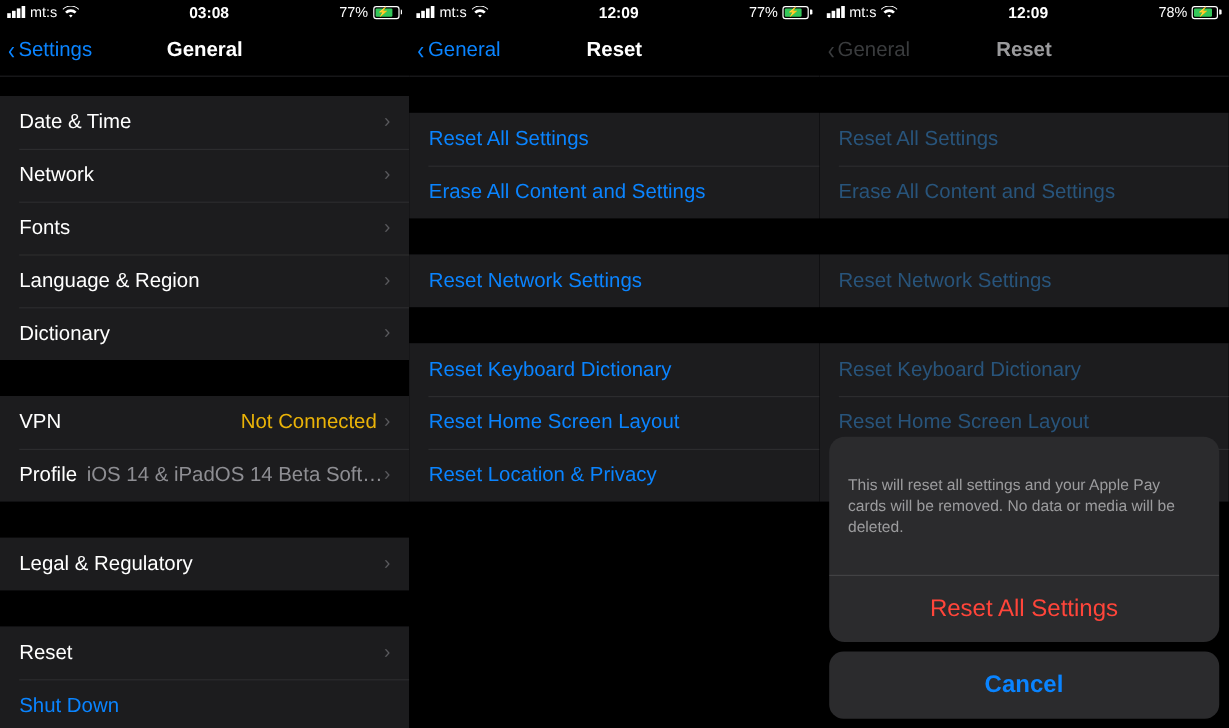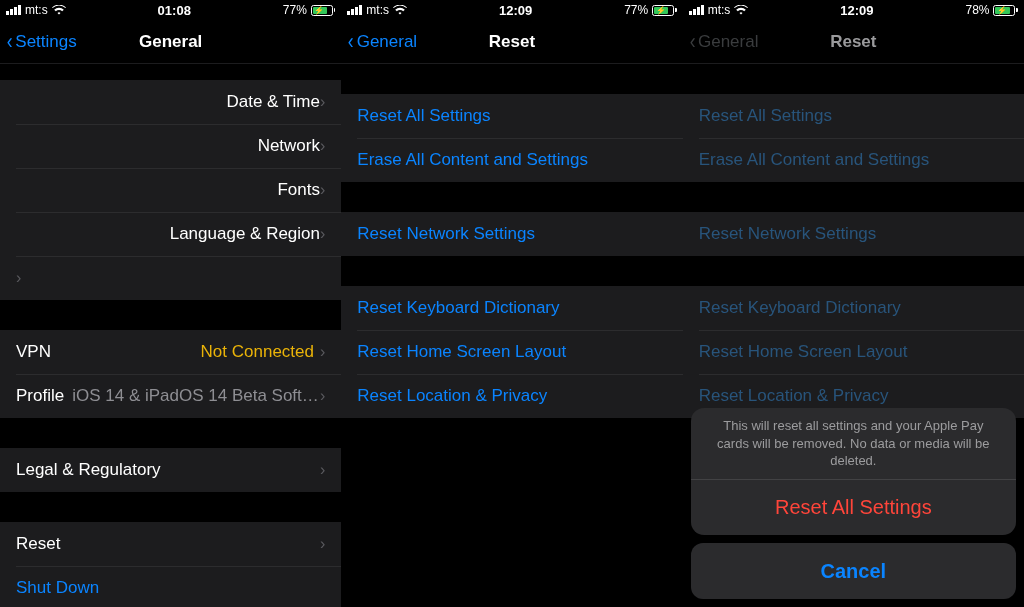--- a/index.html
+++ b/index.html
@@ -24,36 +24,36 @@
   
   .navbar { height: 44px; display: flex; align-items: center; position: relative; border-bottom: 0.5px solid #1c1c1e; }
   .navbar .back { display: flex; align-items: center; color: #0a84ff; font-size: 17px; padding-left: 6px; gap:2px; }
   .navbar.dimmed .back { color: #3a3c3e; }
   .navbar .title { position: absolute; left: 50%; transform: translateX(-50%); color: #fff; font-size: 17px; font-weight: 600; }
   .navbar.dimmed .title { color: #9a9a9c; }
   .chevron-left { font-size: 22px; line-height: 1; transform: scaleX(0.8); }
 
   
   .section { margin-top: 30px; background: #1c1c1e; }
-  .section.first { margin-top: 16px; text-align: right; }
+  .section.first { margin-top: 16px; }
   .row { height: 44px; display: flex; align-items: center; padding: 0 16px; position: relative; color: #fff; font-size: 17px; }
   .row .label { flex: 1; white-space: nowrap; overflow: hidden; text-overflow: ellipsis; }
   .row .profile-wrap { flex:1; display:flex; gap:8px; min-width:0;}
   .row .profile-label { flex-shrink:0; }
   .row .profile-val { color:#8e8e93; white-space:nowrap; overflow:hidden; text-overflow:ellipsis; min-width:0;}
   .row .detail { color: #eab308; margin-right: 6px; font-size: 17px; }
   .row .chev { color: #5a5a5e; font-size: 16px; }
   .row.link .label { color: #0a84ff; }
   .row.link-dim .label { color: #28547b; }
   .row + .row::before { content:""; position:absolute; top:0; left:16px; right:0; height:0.5px; background:#2c2c2e; }
 
   
   .sheet { position: absolute; left: 8px; right: 8px; bottom: 8px; z-index: 10; }
   .sheet-group { background: #2b2b2d; border-radius: 13px; overflow: hidden; }
-  .sheet-msg { padding: 9px 16px; text-align: center; color: #9c9c9e; font-size: 13px; line-height: 1.35; }
+  .sheet-msg { padding: 31px 16px; text-align: left; color: #9c9c9e; font-size: 13px; line-height: 1.35; }
   .sheet-btn { height: 56px; display:flex; align-items:center; justify-content:center; font-size: 20px; border-top: 0.5px solid #424244; }
   .sheet-btn.destructive { color: #ff453a; }
   .sheet-cancel { margin-top: 8px; background: #2b2b2d; border-radius: 12px; height: 56px; display:flex; align-items:center; justify-content:center; color:#0a84ff; font-size:20px; font-weight:600; }
 </style>
 </head>
 <body>
 
 <div class="phone">
   <div class="statusbar">
     <div class="sb-left">
@@ -63,21 +63,21 @@
           <span></span>
           <span></span>
         </div>
       <span>mt:s</span>
       <span class="wifi-icon">
           <svg width="14" height="10" viewBox="0 0 14 10">
             <path d="M7 9.5 5.5 8a2.1 2.1 0 0 1 3 0Zm-3.2-3.2L2.2 4.7a6.8 6.8 0 0 1 9.6 0l-1.6 1.6a4.5 4.5 0 0 0-6.4 0ZM.6 3.1 0 2.5a9.9 9.9 0 0 1 14 0l-.6.6a9 9 0 0 0-12.8 0Z" fill="#fff"></path>
           </svg>
         </span>
     </div>
-    <div class="sb-center">01:08</div>
+    <div class="sb-center">03:08</div>
     <div class="sb-right">
       <span>77%</span>
       <div class="battery">
         <div class="battery-body">
             <div class="battery-fill" style="width:77%">
               <span class="battery-bolt">⚡</span>
             </div>
           </div>
           <div class="battery-tip"></div>
       </div>
@@ -102,20 +102,21 @@
       </div>
     <div class="row">
         <span class="label">Fonts</span>
         <span class="chev">›</span>
       </div>
     <div class="row">
         <span class="label">Language &amp; Region</span>
         <span class="chev">›</span>
       </div>
     <div class="row">
+        <span class="label">Dictionary</span>
         <span class="chev">›</span>
       </div>
   </div>
 
   <div class="section">
     <div class="row">
         <span class="label">VPN</span>
         <span class="detail">Not Connected</span>
         <span class="chev">›</span>
       </div>

